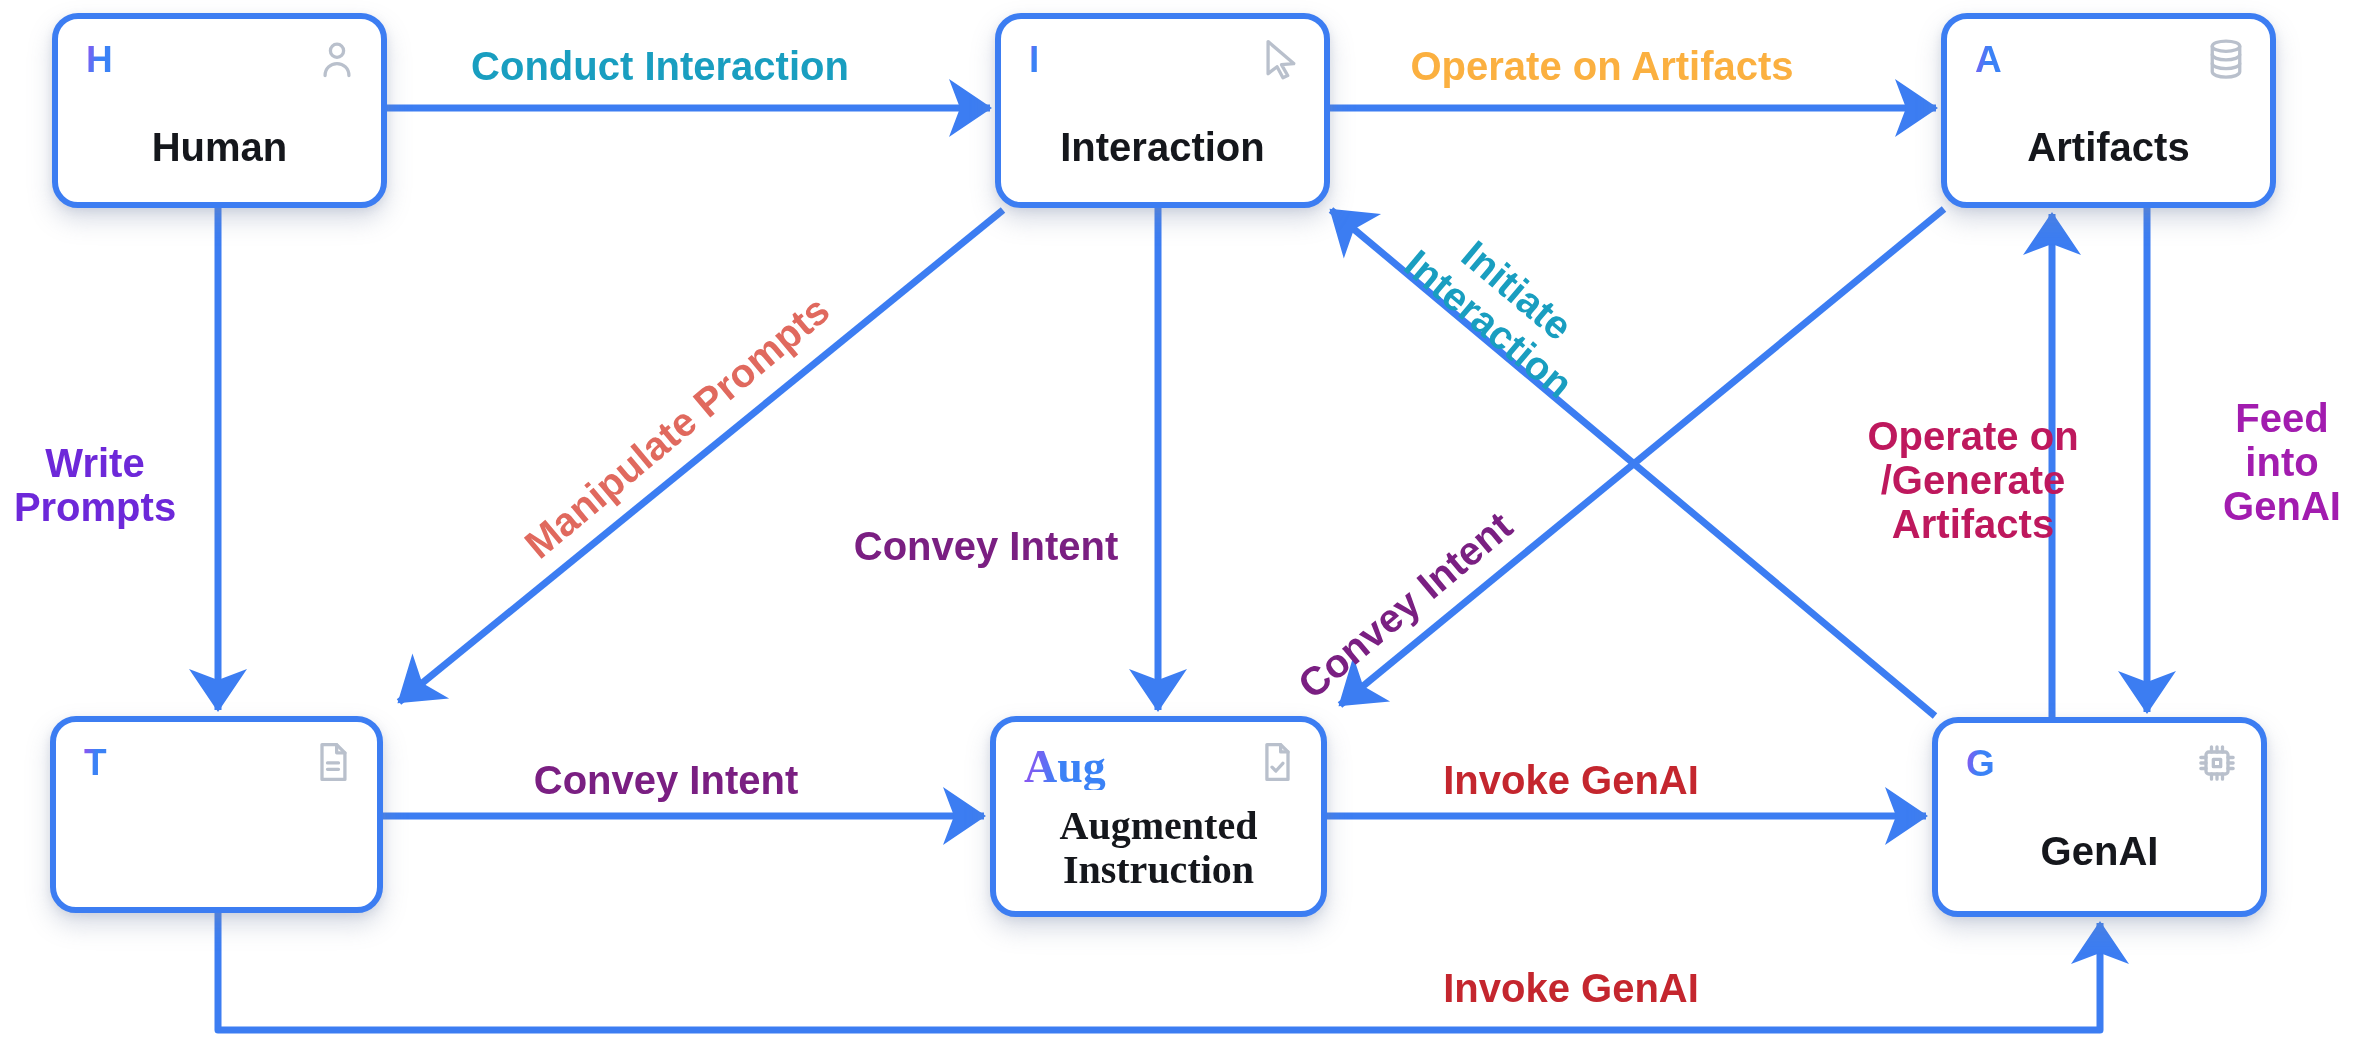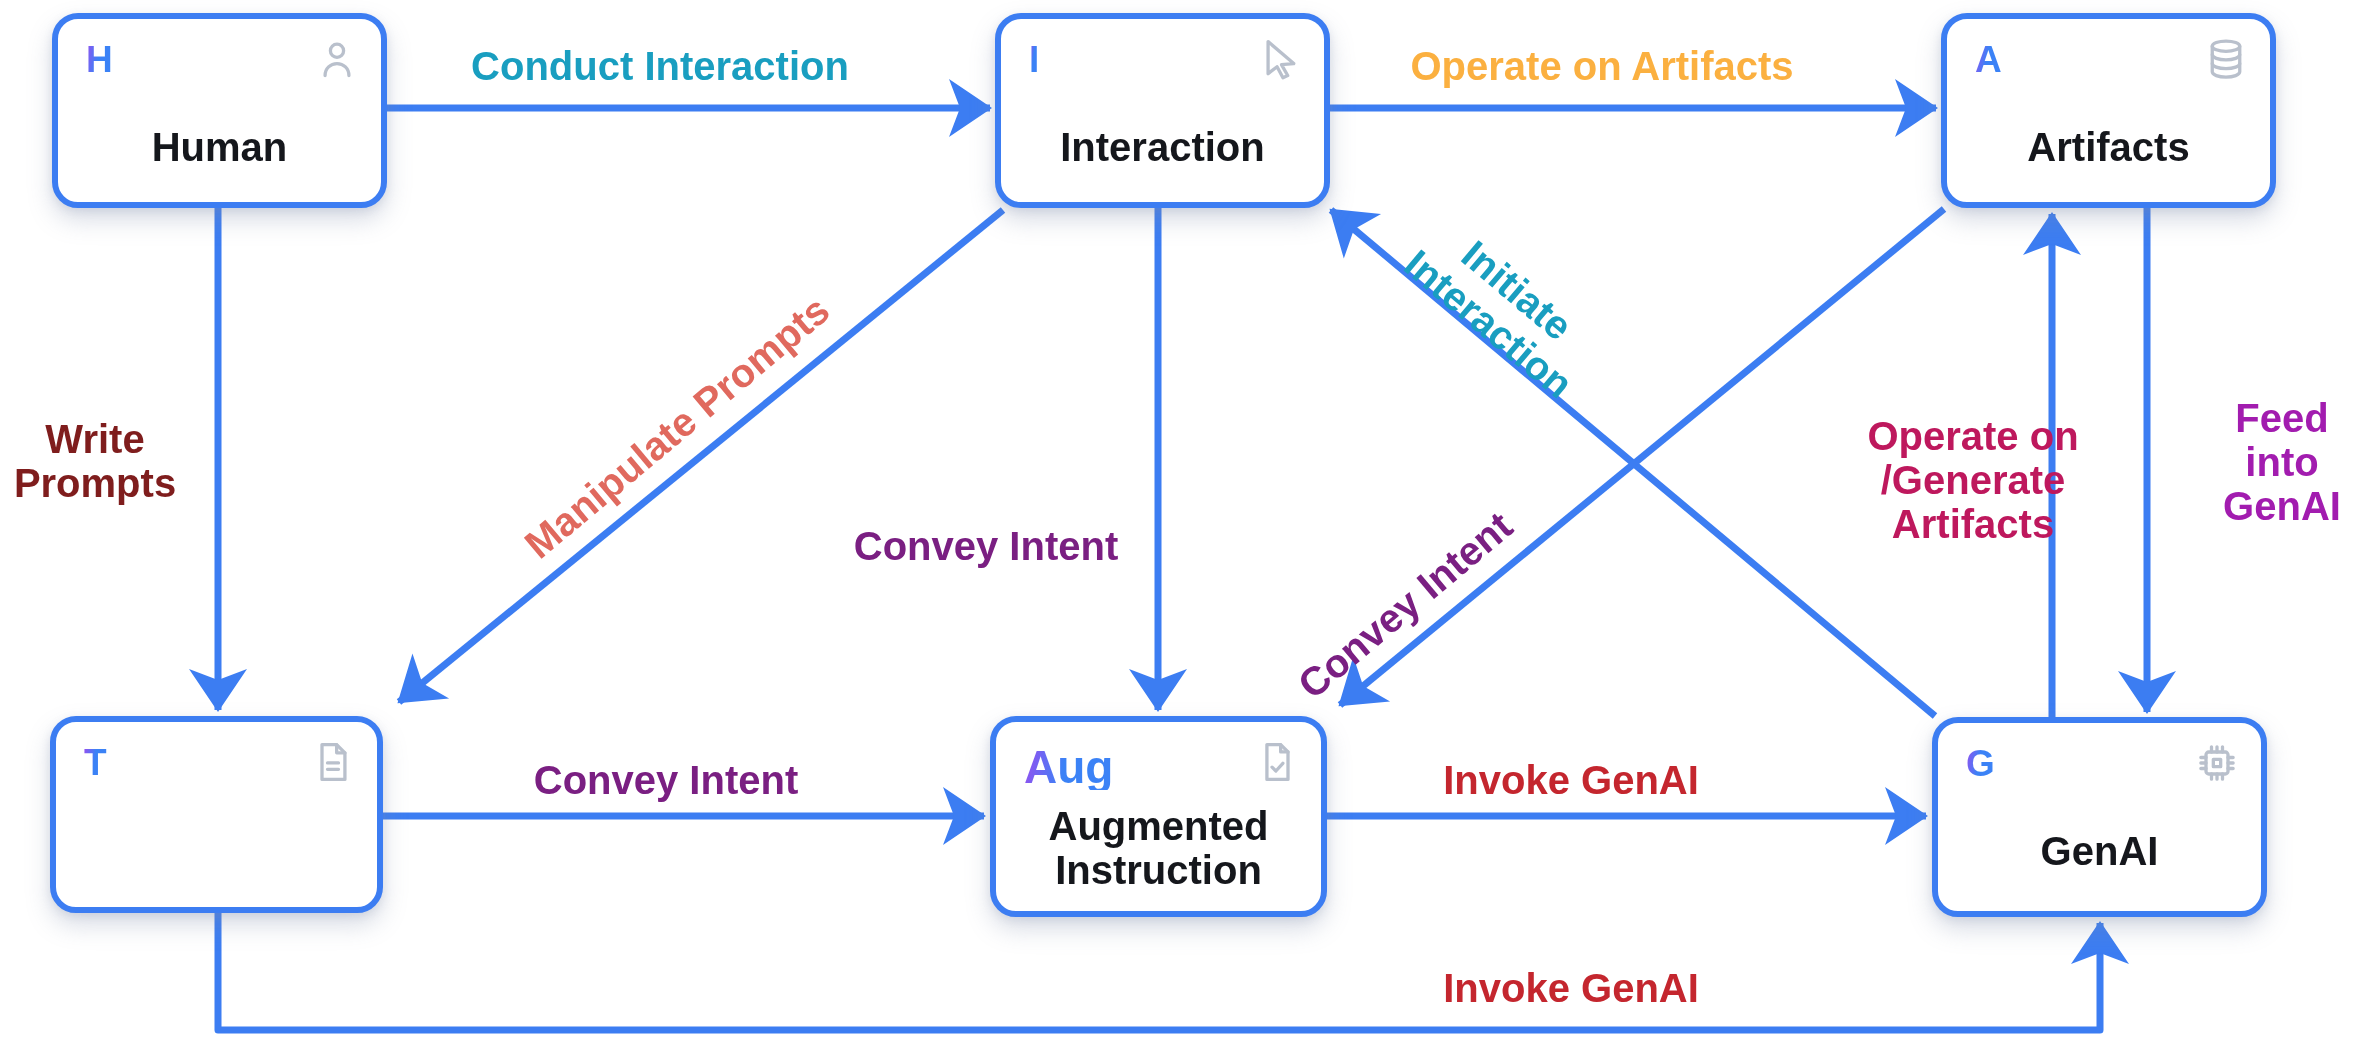--- a/index.html
+++ b/index.html
@@ -86,21 +86,21 @@
     <span class="letter">T</span>
     <span class="nicon">
       <svg viewBox="0 0 24 24">
           <path d="M6 2.5h8l4.5 4.5v14.5H6z"></path>
           <path d="M14 2.5V7h4.5"></path>
           <path d="M9 12.5h6M9 16h6"></path>
         </svg>
     </span>
   </div>
 
-  <div class="node tall" style="left:990px;top:716px;width:325px;height:189px;">
+  <div class="node tall" style="left:990px;top:716px;width:325px;height:189px;font-family:Liberation Serif, serif;">
     <span class="letter" style="font-size:46px;">Aug</span>
     <span class="nicon">
       <svg viewBox="0 0 24 24">
           <path d="M6.5 2.5h7.5l4 4v15h-11.5z"></path>
           <path d="M14 2.5V6.5h4"></path>
           <path d="M9.3 14.8l2.1 2.1 3.8-4.2"></path>
         </svg>
     </span>
     <span class="nname">Augmented
 Instruction</span>
@@ -113,21 +113,21 @@
           <rect x="6" y="6" width="12" height="12" rx="1.5"></rect>
           <rect x="10" y="10" width="4" height="4"></rect>
           <path d="M9 6V3.2 M12 6V3.2 M15 6V3.2 M9 20.8V18 M12 20.8V18 M15 20.8V18 M6 9H3.2 M6 12H3.2 M6 15H3.2 M20.8 9H18 M20.8 12H18 M20.8 15H18"></path>
         </svg>
     </span>
     <span class="nname">GenAI</span>
   </div>
 
 <div class="elabel" style="left: 660px; top: 66px; color: rgb(25, 158, 192); transform: translate(-50%, -50%);">Conduct Interaction</div>
     <div class="elabel" style="left: 1602px; top: 66px; color: rgb(251, 176, 64); transform: translate(-50%, -50%);">Operate on Artifacts</div>
-    <div class="elabel" style="left: 95px; top: 461px; color: #7f1d1d; transform: translate(-50%, -50%);">Write
+    <div class="elabel" style="left: 95px; top: 485px; color: #6d28d9; transform: translate(-50%, -50%);">Write
 Prompts</div>
     <div class="elabel" style="left: 677px; top: 427px; color: rgb(224, 105, 94); transform: translate(-50%, -50%) rotate(-40deg);">Manipulate Prompts</div>
     <div class="elabel" style="left: 986px; top: 546px; color: rgb(122, 31, 130); transform: translate(-50%, -50%);">Convey Intent</div>
     <div class="elabel" style="left: 1503px; top: 307px; color: rgb(25, 158, 192); transform: translate(-50%, -50%) rotate(40deg);">Initiate
 Interaction</div>
     <div class="elabel" style="left: 1405px; top: 605px; color: rgb(122, 31, 130); transform: translate(-50%, -50%) rotate(-40deg);">Convey Intent</div>
     <div class="elabel" style="left: 1973px; top: 480px; color: #be185d; transform: translate(-50%, -50%);">Operate on
 /Generate
 Artifacts</div>
     <div class="elabel" style="left: 2282px; top: 462px; color: #a21caf; transform: translate(-50%, -50%);">Feed into

